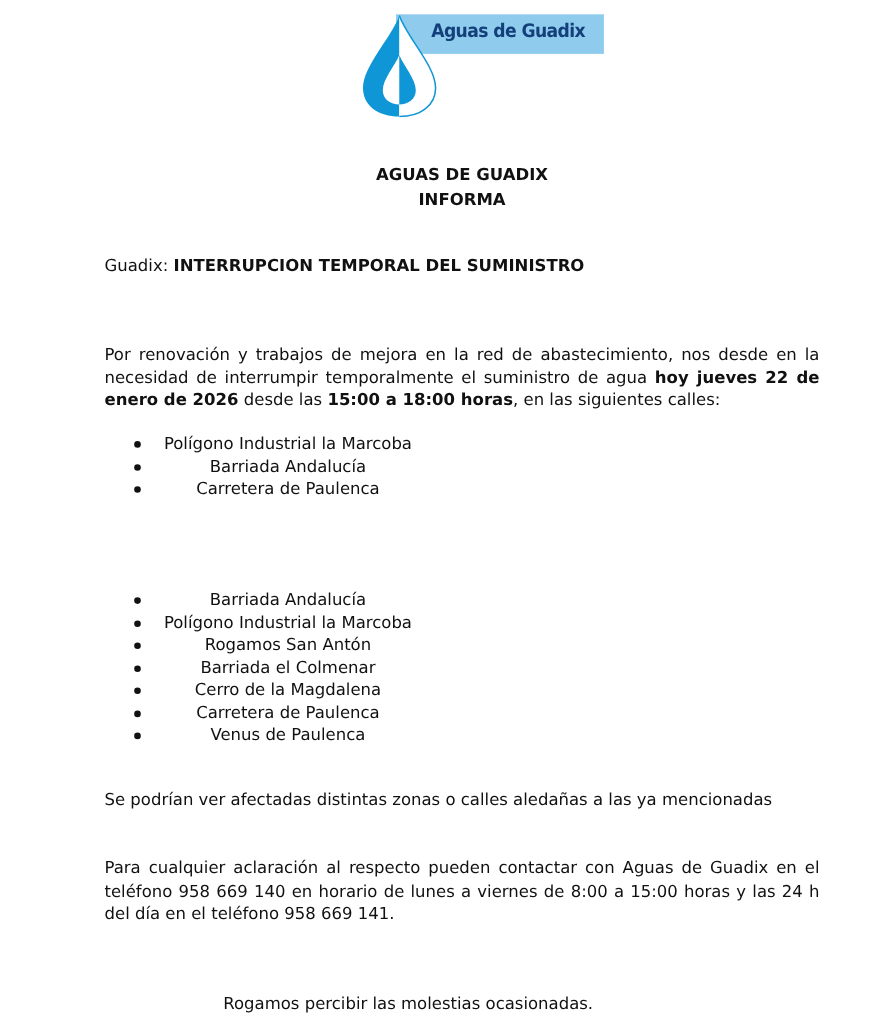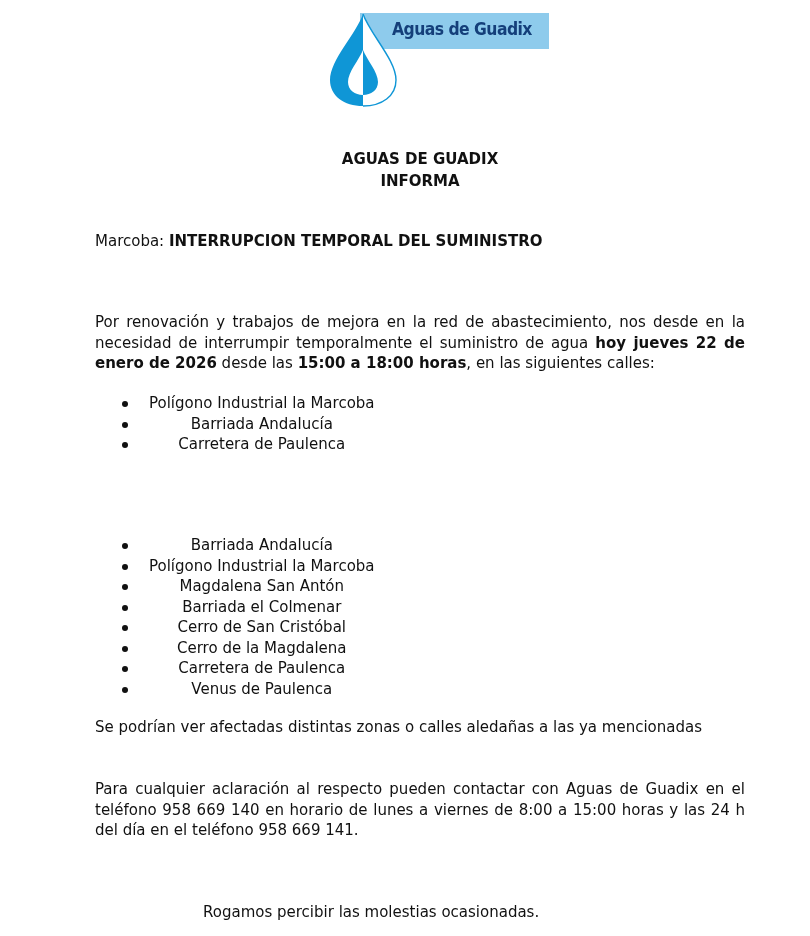--- a/index.html
+++ b/index.html
@@ -153,39 +153,38 @@
       <path d="M35 38 C 31 48, 20 60, 20 70 C 20 78, 27 83, 35 83 L 35 38 Z" fill="#ffffff"></path>
       <path d="M35 38 C 39 48, 50 60, 50 70 C 50 78, 43 83, 35 83 L 35 38 Z" fill="#0f96d6"></path>
     </svg>
     <div class="logo-text">Aguas de Guadix</div>
   </div>
 
   <div class="heading l1">AGUAS DE GUADIX</div>
   <div class="heading l2">INFORMA</div>
 
   <div class="subject">
-    <span>Marcoba:</span>
+    <span>Guadix:</span>
     <b>INTERRUPCION TEMPORAL DEL SUMINISTRO</b>
   </div>
 
   <div class="para p1"><span>Por renovación y trabajos de mejora en la red de abastecimiento, nos desde en la necesidad de interrumpir temporalmente el suministro de agua </span><b>hoy jueves 22 de enero de 2026</b><span> desde las </span><b>15:00 a 18:00 horas</b><span>, en las siguientes calles:</span></div>
 
   <ul class="blist l1">
     <li><span class="dot"></span><span>Polígono Industrial la Marcoba</span></li>
     <li><span class="dot"></span><span>Barriada Andalucía</span></li>
     <li><span class="dot"></span><span>Carretera de Paulenca</span></li>
   </ul>
 
 
   <ul class="blist l2">
     <li><span class="dot"></span><span>Barriada Andalucía</span></li>
     <li><span class="dot"></span><span>Polígono Industrial la Marcoba</span></li>
-    <li><span class="dot"></span><span>Magdalena San Antón</span></li>
+    <li><span class="dot"></span><span>Rogamos San Antón</span></li>
     <li><span class="dot"></span><span>Barriada el Colmenar</span></li>
-    <li><span class="dot"></span><span>Cerro de San Cristóbal</span></li>
     <li><span class="dot"></span><span>Cerro de la Magdalena</span></li>
     <li><span class="dot"></span><span>Carretera de Paulenca</span></li>
     <li><span class="dot"></span><span>Venus de Paulenca</span></li>
   </ul>
 
   <div class="para p3">Se podrían ver afectadas distintas zonas o calles aledañas a las ya mencionadas</div>
 
   <div class="para p4">Para cualquier aclaración al respecto pueden contactar con Aguas de Guadix en el teléfono 958 669 140 en horario de lunes a viernes de 8:00 a 15:00 horas y las 24 h del día en el teléfono 958 669 141.</div>
 
   <div class="closing">Rogamos percibir las molestias ocasionadas.</div>

